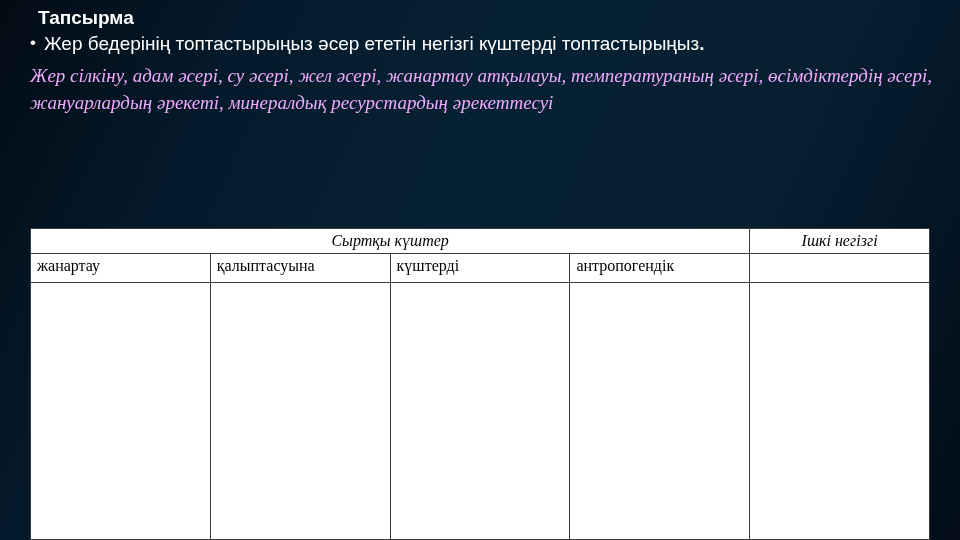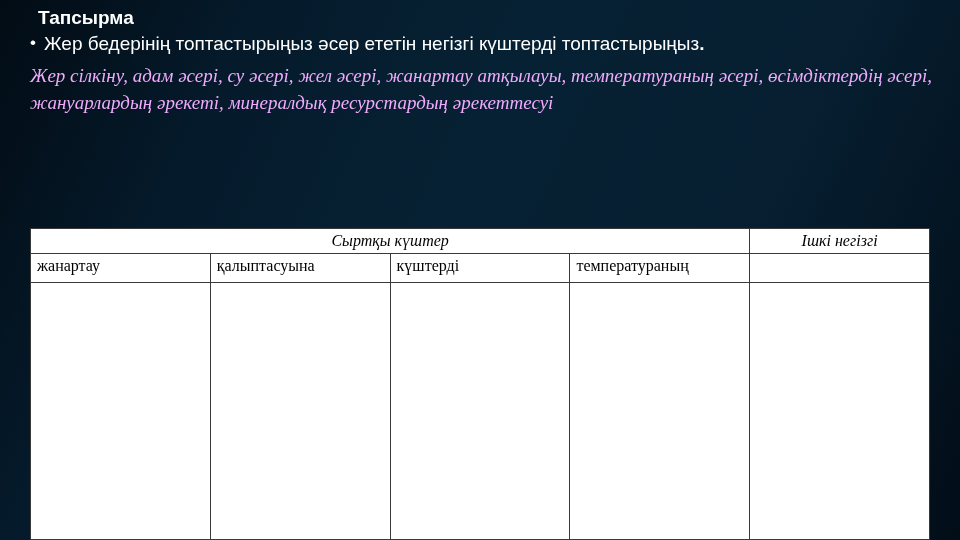--- a/index.html
+++ b/index.html
@@ -131,21 +131,21 @@
     <table class="grid">
       <tbody>
         <tr class="row-head">
           <th class="center" colspan="4">Сыртқы күштер</th>
           <th class="center">Ішкі негізгі</th>
         </tr>
         <tr class="row-head">
           <td>жанартау</td>
           <td>қалыптасуына</td>
           <td>күштерді</td>
-          <td>температураның</td>
+          <td>антропогендік</td>
           <td></td>
         </tr>
         <tr class="row-body">
           <td style="width: 19%;"></td>
           <td style="width: 19%;"></td>
           <td style="width: 19%;"></td>
           <td style="width: 21%;"></td>
           <td style="width: 22%;"></td>
         </tr>
       </tbody>

